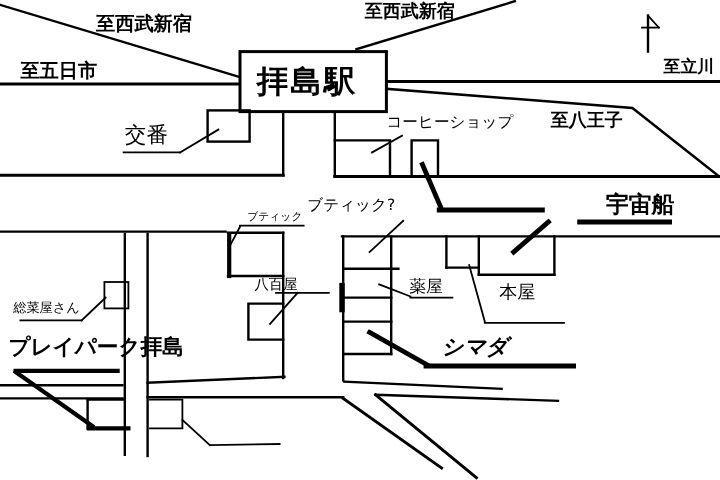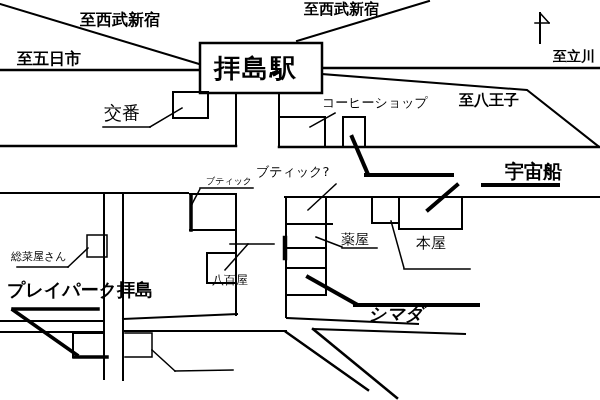--- a/index.html
+++ b/index.html
@@ -6,21 +6,21 @@
   #stage{position:relative;width:600px;height:400px;background:#ffffff;overflow:hidden;
          font-family:"DejaVu Sans",sans-serif;color:#000;}
   #lines{position:absolute;left:0;top:0;}
   .lbl{position:absolute;white-space:nowrap;line-height:1;color:#000;
        font-family:"DejaVu Sans",sans-serif;}
   .b{font-weight:bold;}
   .station-box{position:absolute;left:200px;top:43px;width:112px;height:50px;
        display:flex;align-items:center;justify-content:center;
        font-size:26px;font-weight:bold;letter-spacing:2px;}
   .f16{font-size:16px;} .f15{font-size:15px;} .f14{font-size:14px;}
-  .f13{font-size:13px;} .f12{font-size:12px;margin-top:43px;} .f11{font-size:11px;} .f9{font-size:9px;}  .f18{font-size:18px;}
+  .f13{font-size:13px;} .f12{font-size:12px;} .f11{font-size:11px;} .f9{font-size:9px;}  .f18{font-size:18px;}
   .f19{font-size:19px;}
   .it{font-style:italic;}
 </style>
 </head>
 <body>
 
 <div id="stage">
 
   <svg id="lines" width="600" height="400" viewBox="0 0 600 400" stroke="#000" fill="none" stroke-linecap="square">
 
@@ -116,16 +116,16 @@
 
   <div class="lbl f18" style="left:104px;top:104px;">交番</div>
   <div class="lbl f13" style="left:322px;top:96px;">コーヒーショップ</div>
   <div class="lbl f13" style="left:256px;top:165px;">ブティック?</div>
   <div class="lbl b f19" style="left:486px;top:162px;margin-left:19px;">宇宙船</div>
   <div class="lbl f9" style="left:206px;top:177px;">ブティック</div>
   <div class="lbl f12" style="left:212px;top:231px;">八百屋</div>
   <div class="lbl f11" style="left:11px;top:251px;">総菜屋さん</div>
   <div class="lbl f14" style="left:341px;top:232px;">薬屋</div>
   <div class="lbl f15" style="left:416px;top:236px;">本屋</div>
-  <div class="lbl b f18 it" style="left:368px;top:281px;margin-top:24px;">シマダ</div>
+  <div class="lbl b f18 it" style="left:368px;top:281px;">シマダ</div>
   <div class="lbl b f18" style="left:7px;top:282px;font-family:Liberation Mono, monospace;">プレイパーク拝島</div>
 
 </div>
 
 </body></html>

